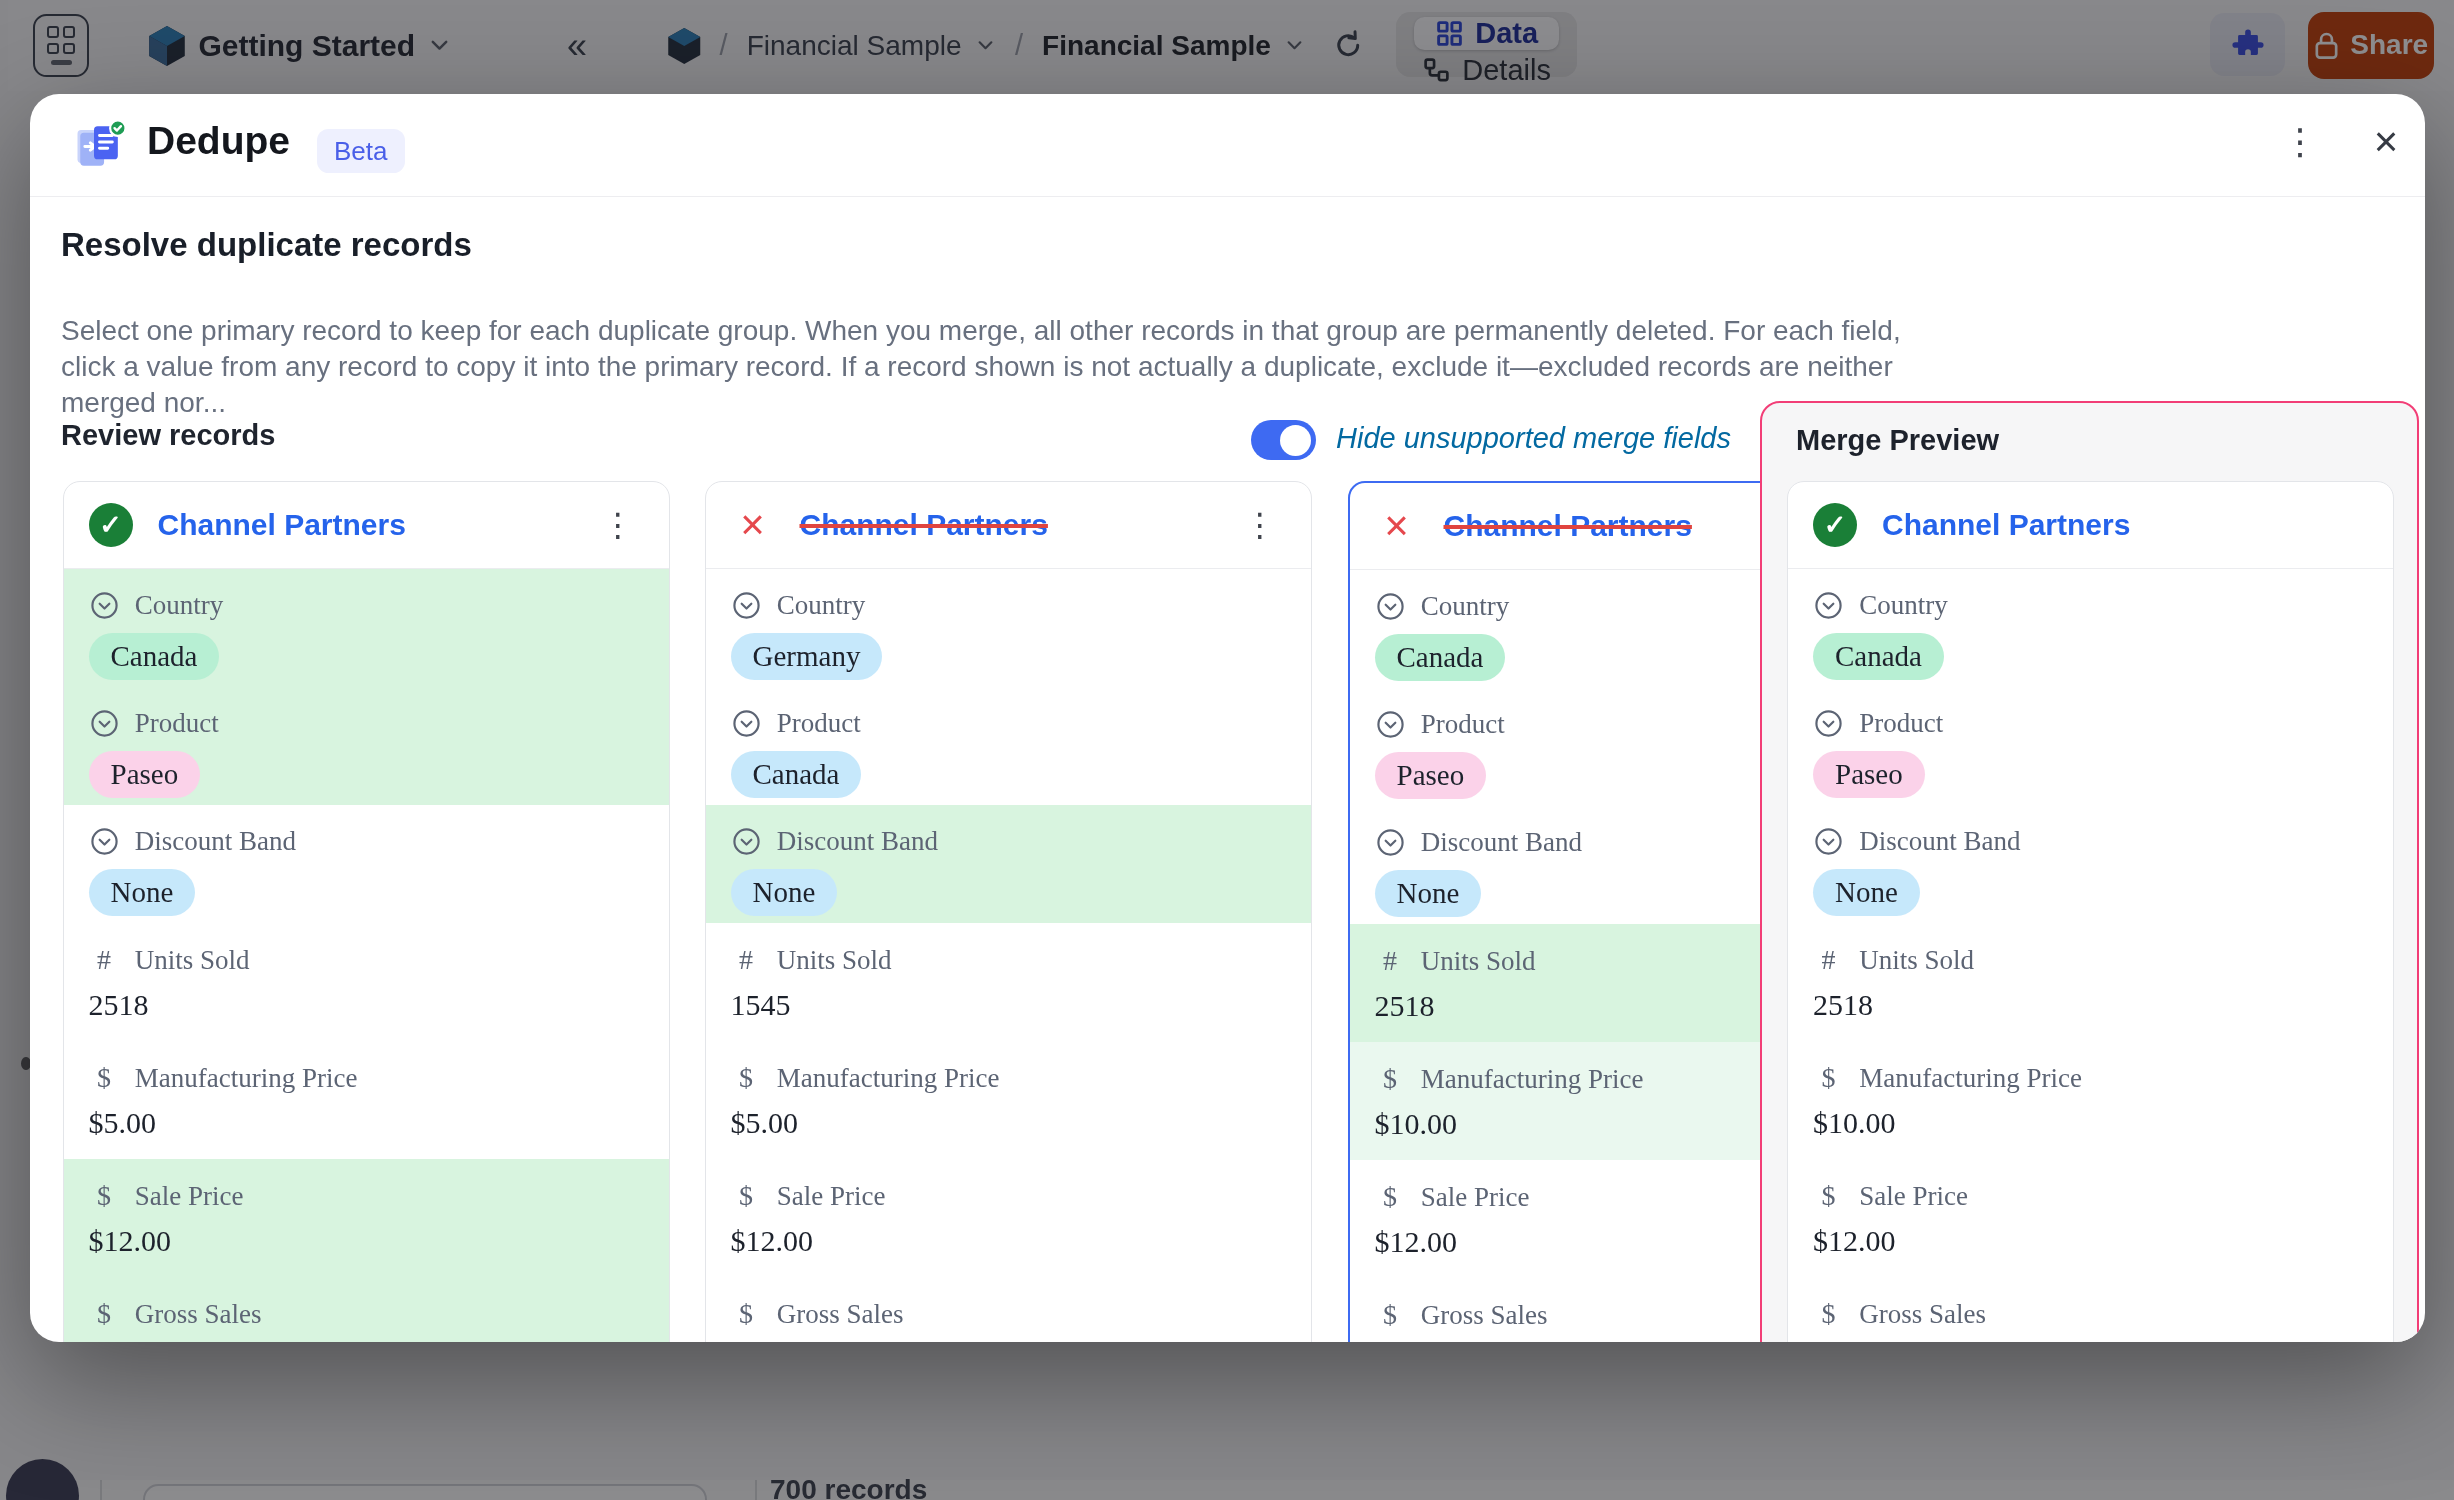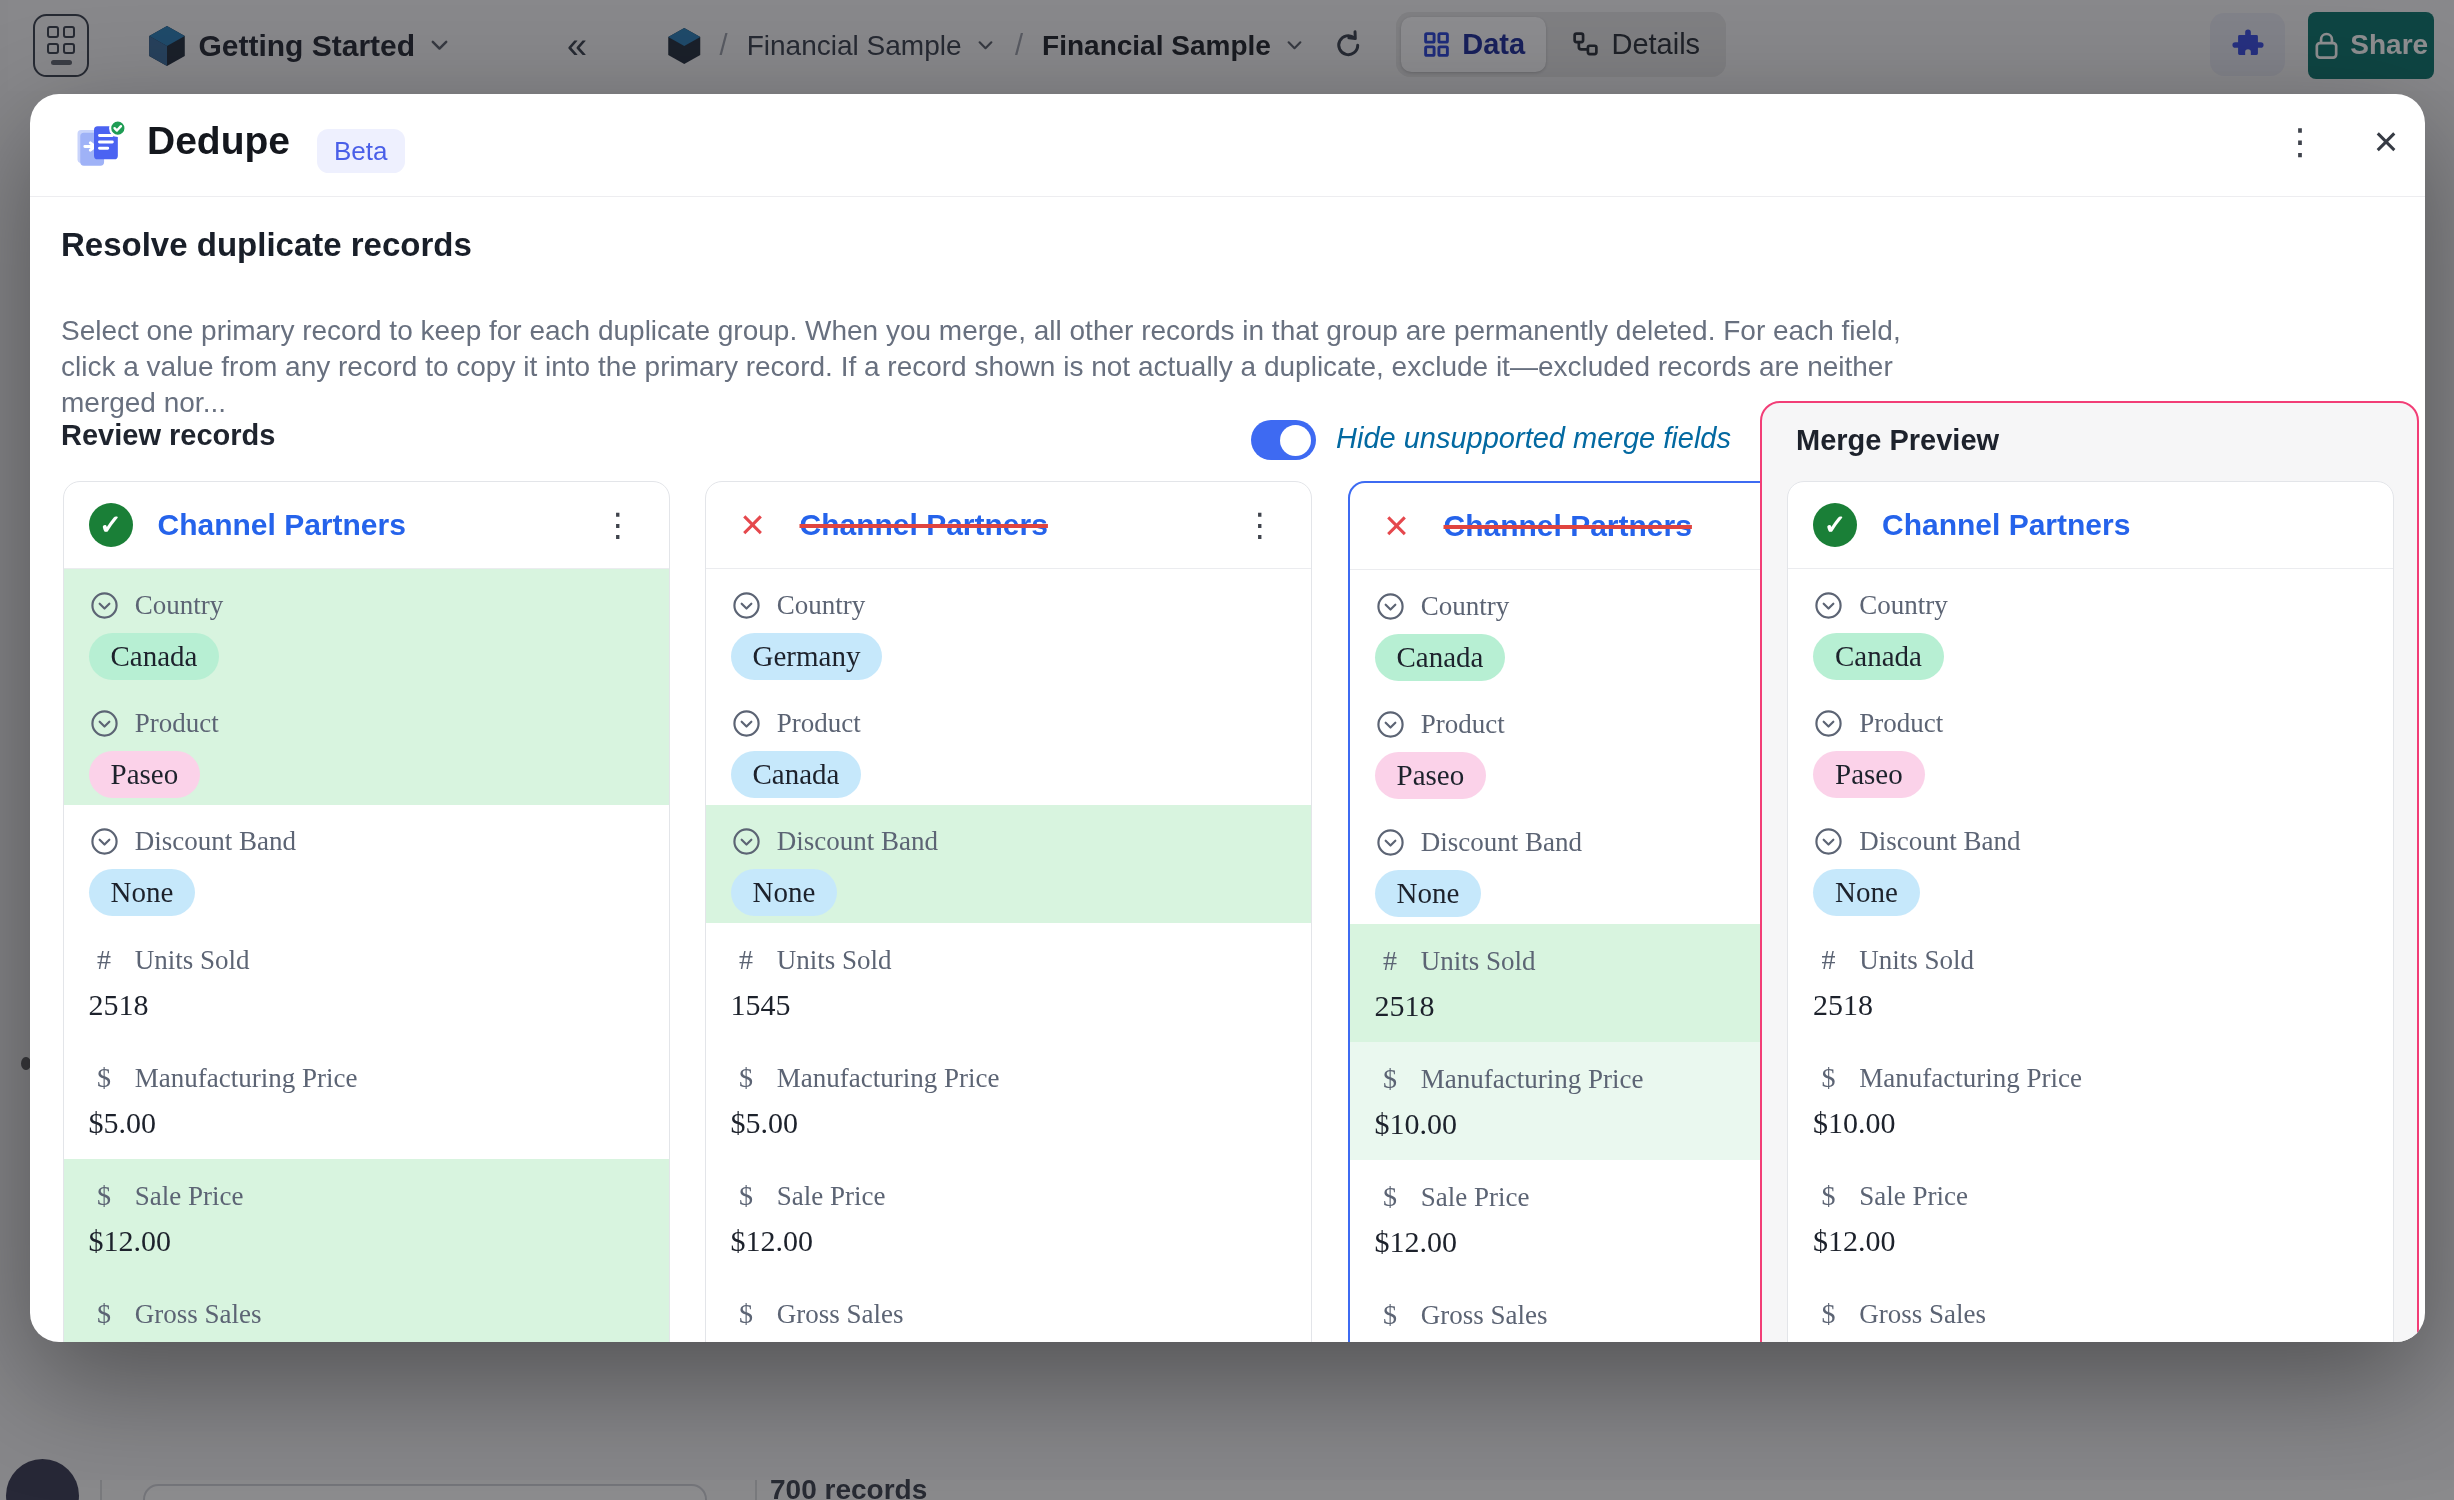--- a/index.html
+++ b/index.html
@@ -17,27 +17,27 @@
   .launch-dash{width:21px;height:5.7px;border-radius:3.8px;background:#3c4250;opacity:.8;}
   .hexlogo{display:inline-block;vertical-align:middle;}
   .tb-item{position:absolute;top:0;height:91px;display:flex;align-items:center;gap:13.4px;}
   .ws-name{font-size:30px;font-weight:700;color:#262b35;}
   .bc-text{font-size:28px;color:#3c4250;}
   .bc-bold{font-size:28px;font-weight:700;color:#22262e;}
   .bc-sep{font-size:29px;color:#9a9ea8;padding:0 5.7px;}
   .collapse{font-size:36px;color:#3c4250;}
   .chev{stroke:#5b606c;stroke-width:2.6;fill:none;stroke-linecap:round;stroke-linejoin:round;}
   .seg-wrap{position:absolute;left:1388px;top:12.4px;height:65px;background:#e2e2e4;border-radius:14.3px;
-            display:flex;align-items:center;padding:4.8px;box-sizing:border-box;gap:3.8px;}
+            display:flex;align-items:center;padding:4.8px;box-sizing:border-box;gap:3.8px;flex-direction:column;}
   .seg{display:flex;align-items:center;gap:11.5px;padding:0 21px;height:55px;border-radius:10.5px;font-size:29px;}
   .seg.active{background:#fbfbfd;color:#20309c;font-weight:600;box-shadow:0 1px 2.9px rgba(0,0,0,.18);}
   .seg.idle{color:#2c313b;}
   .puzzle-btn{position:absolute;left:2202px;top:13.4px;width:75px;height:63px;border-radius:14.3px;background:#e7e8f2;
               display:flex;align-items:center;justify-content:center;}
-  .share-btn{position:absolute;left:2300px;top:11.5px;width:126px;height:67px;border-radius:8px;background:#0f766e;
+  .share-btn{position:absolute;left:2300px;top:11.5px;width:126px;height:67px;border-radius:16px;background:#c2410c;
              display:flex;align-items:center;justify-content:center;gap:11.5px;color:#fff;font-size:28px;font-weight:600;}
   .bot-band{position:absolute;left:0;top:1480px;right:0;height:21px;background:#f7f7f8;}
   .bb-vline{position:absolute;top:1480px;width:1.9px;height:21px;background:#d8d9dc;}
   .bb-rect{position:absolute;left:143px;top:1484px;width:564px;height:61px;border:2.9px solid #cfd0d5;
            border-radius:15.3px;background:#fbfbfc;box-sizing:border-box;}
   .bb-text{position:absolute;left:770px;top:1474px;font-size:28px;font-weight:600;color:#3f4450;}
   .bb-avatar{position:absolute;left:5.7px;top:1459px;width:73px;height:73px;border-radius:50%;background:#3d3f58;}
   .edge-dot{position:absolute;left:21px;top:1057px;width:9.6px;height:13.4px;border-radius:50%;background:#606165;}
   .overlay{position:absolute;inset:0;background:rgba(14,15,19,0.47);}
 

